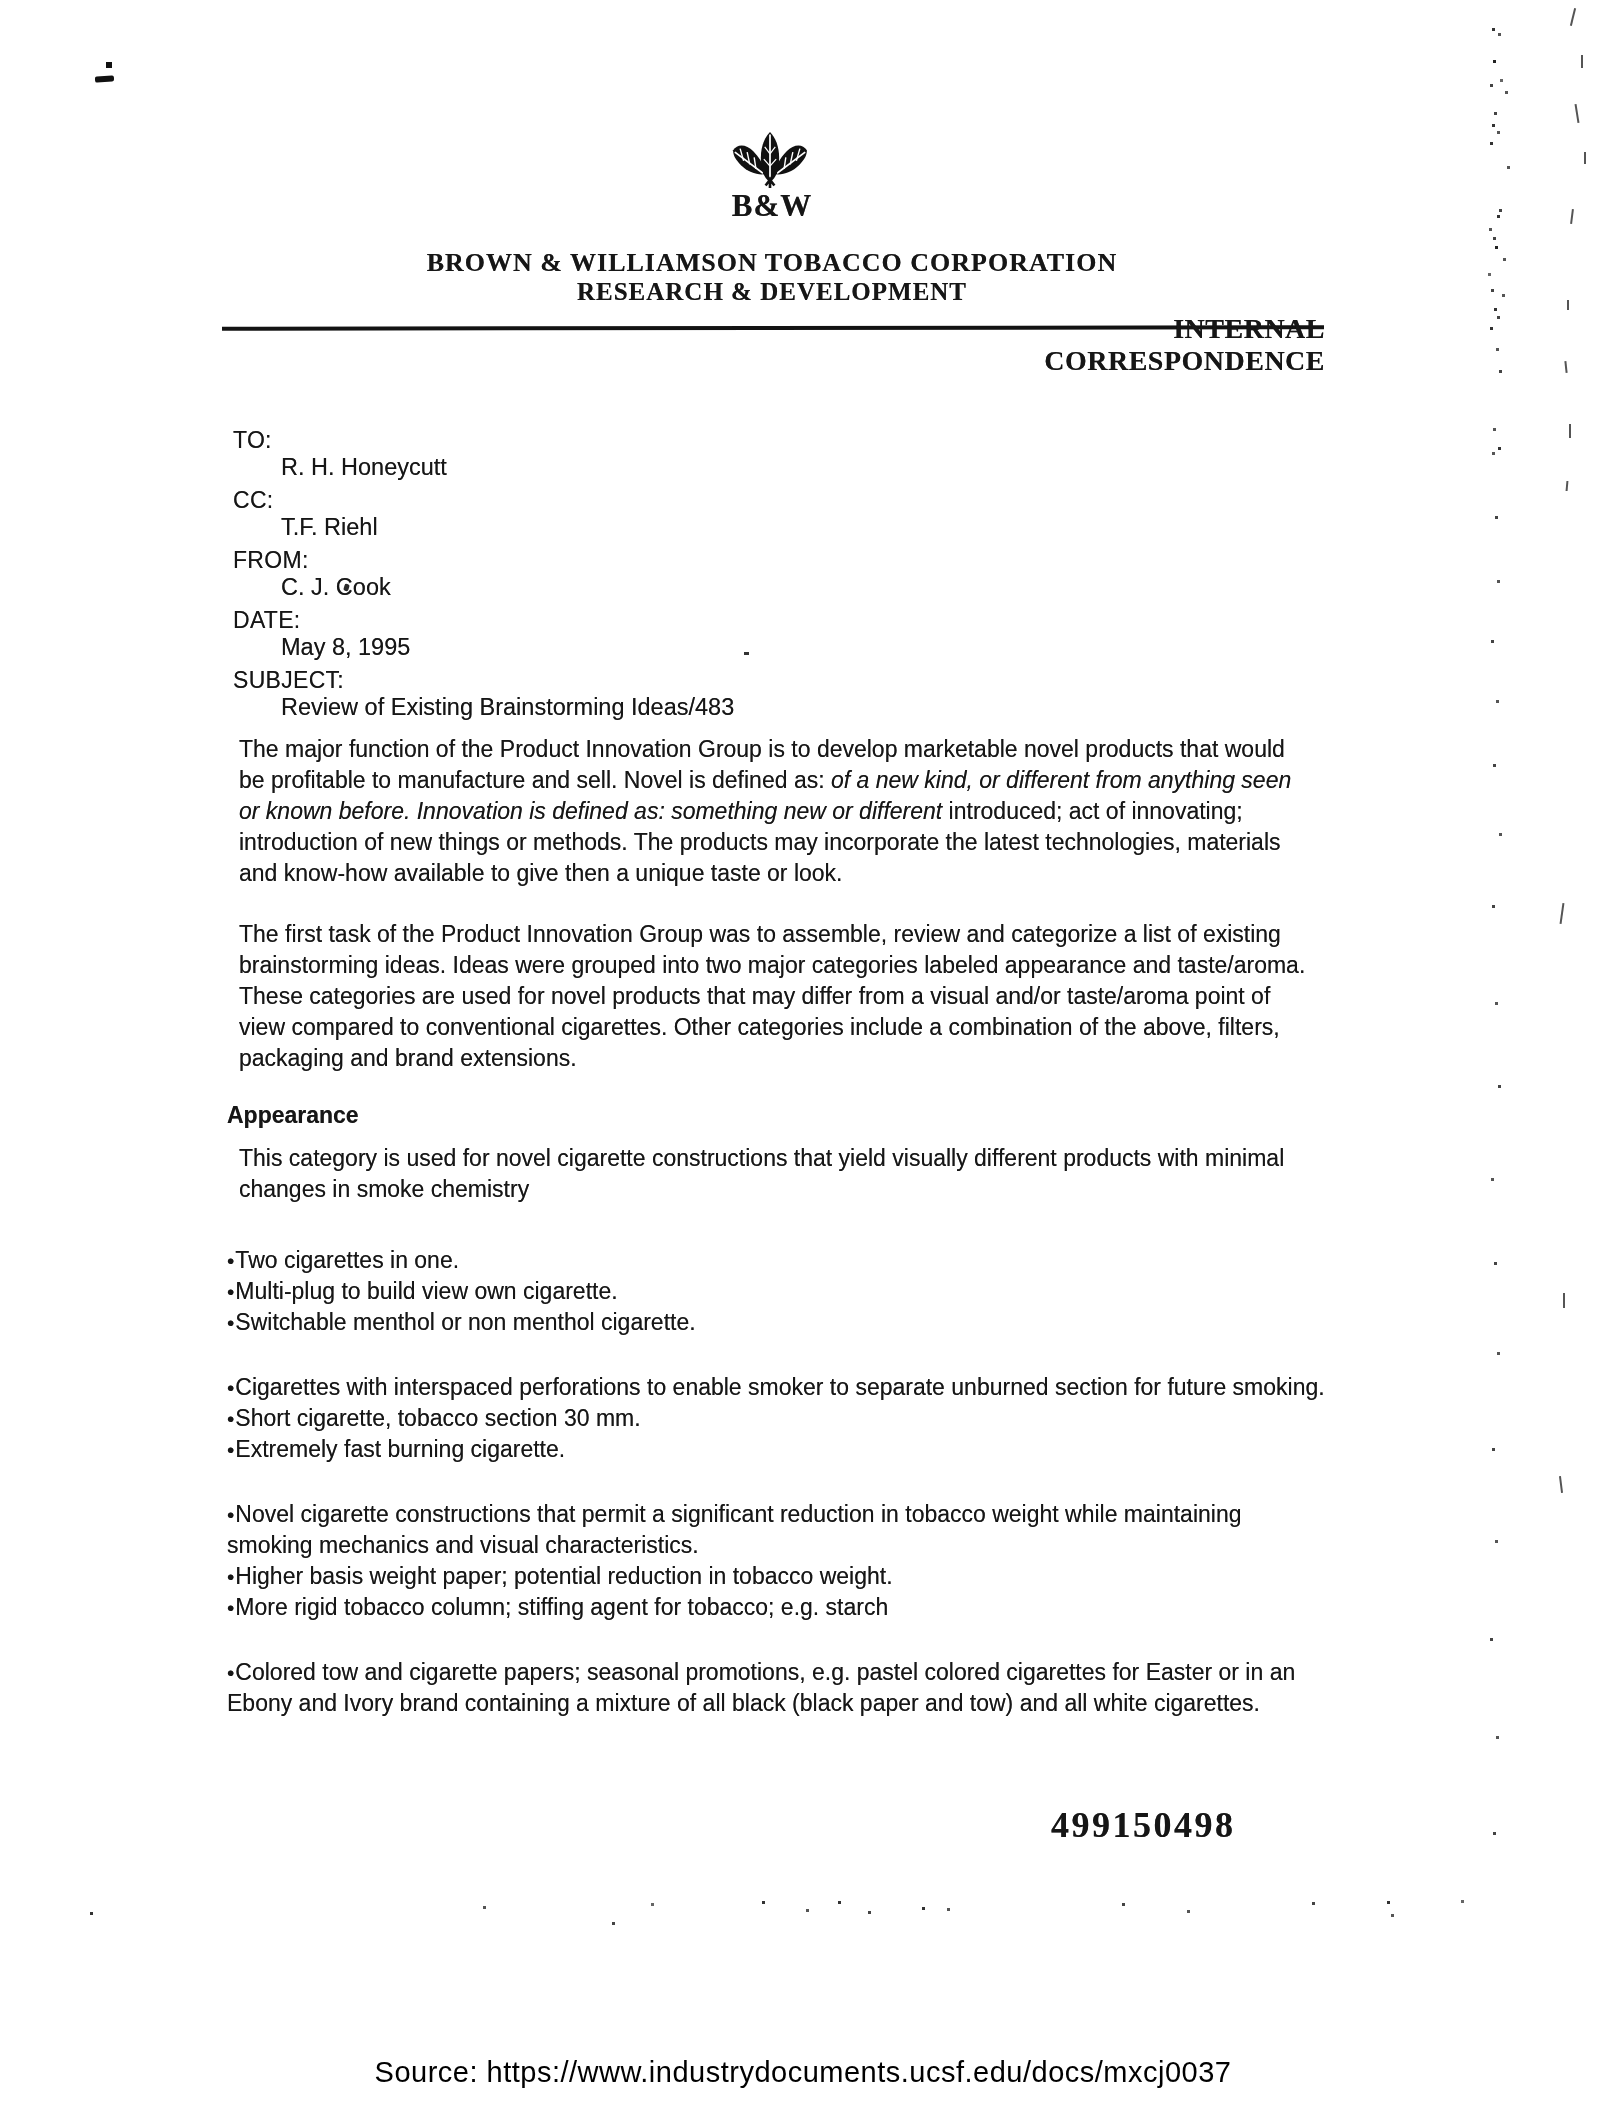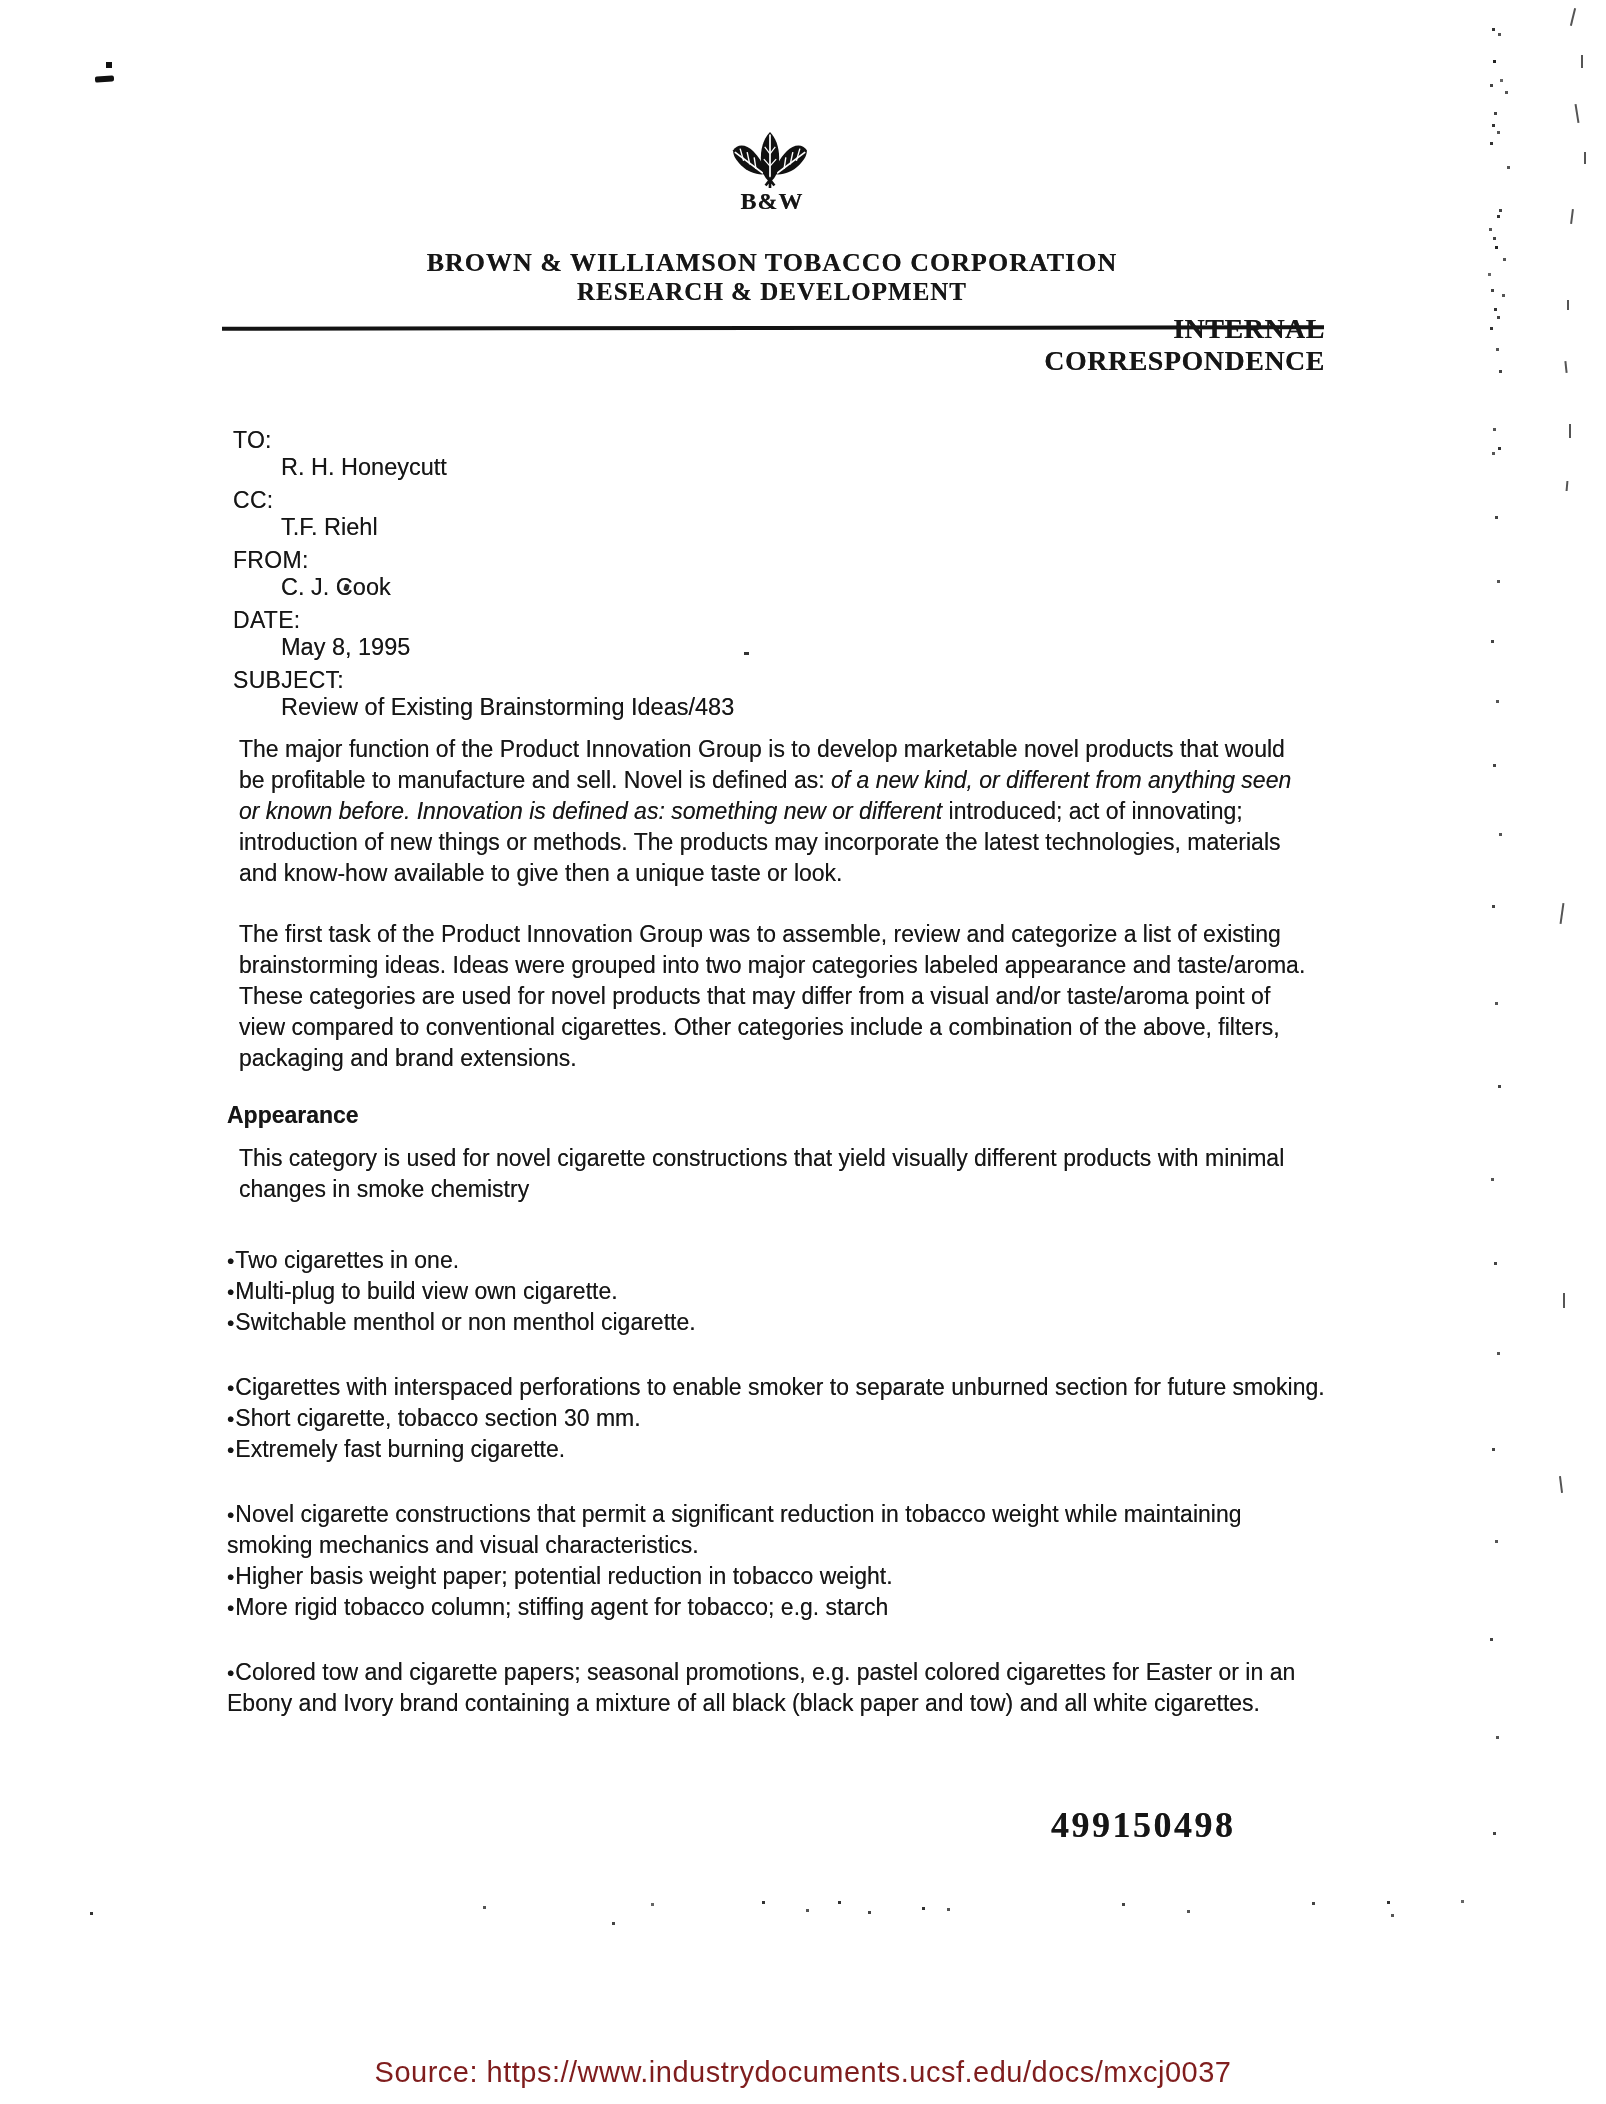--- a/index.html
+++ b/index.html
@@ -13,21 +13,21 @@
   }
   .page * { box-sizing:border-box; }
   .scan-ink { text-shadow:0 0 0.5px rgba(0,0,0,0.55); }
 
   
   .letterhead-line { position:absolute; left:0; width:1544px; text-align:center; }
   .logo-leaves { position:absolute; top:131px; left:726px; width:88px; height:58px; }
   .logo-text {
     top:188px;
     font-family:"Liberation Serif", serif; font-weight:bold;
-    font-size:24px; letter-spacing:1px;
+    font-size:31px; letter-spacing:1px;
   }
   .company {
     top:248px;
     font-family:"Liberation Serif", serif; font-weight:bold;
     font-size:26px; letter-spacing:1px;
   }
   .division {
     top:278px;
     font-family:"Liberation Serif", serif; font-weight:bold;
     font-size:25px; letter-spacing:1px;
@@ -70,21 +70,21 @@
   
   .bates {
     position:absolute; top:1804px; left:1051px;
     font-family:"Liberation Serif", serif; font-weight:bold;
     font-size:36px; letter-spacing:2.5px;
   }
   .source-line {
     position:absolute; top:2056px; left:0; width:1606px;
     text-align:center;
     font-size:29px; letter-spacing:0.5px;
-    color:#7f1d1d; text-shadow:none;
+    color:#000000; text-shadow:none;
   }
 
   
   .artifact { position:absolute; }
   .mark-topleft-dot { top:62px; left:106px; width:6px; height:6px; background:#111; }
   .mark-topleft-dash { top:76px; left:95px; width:19px; height:6px; background:#111; border-radius:2px; transform:rotate(-4deg); }
   .mark-from-comma { top:584px; left:344px; width:5px; height:7px; background:#2a2a2a; border-radius:2px; transform:rotate(18deg); }
   .mark-subject-dot { top:652px; left:744px; width:5px; height:3px; background:#333; }
   .speck-col {
     top:0; left:0; width:3px; height:3px; background:transparent;

